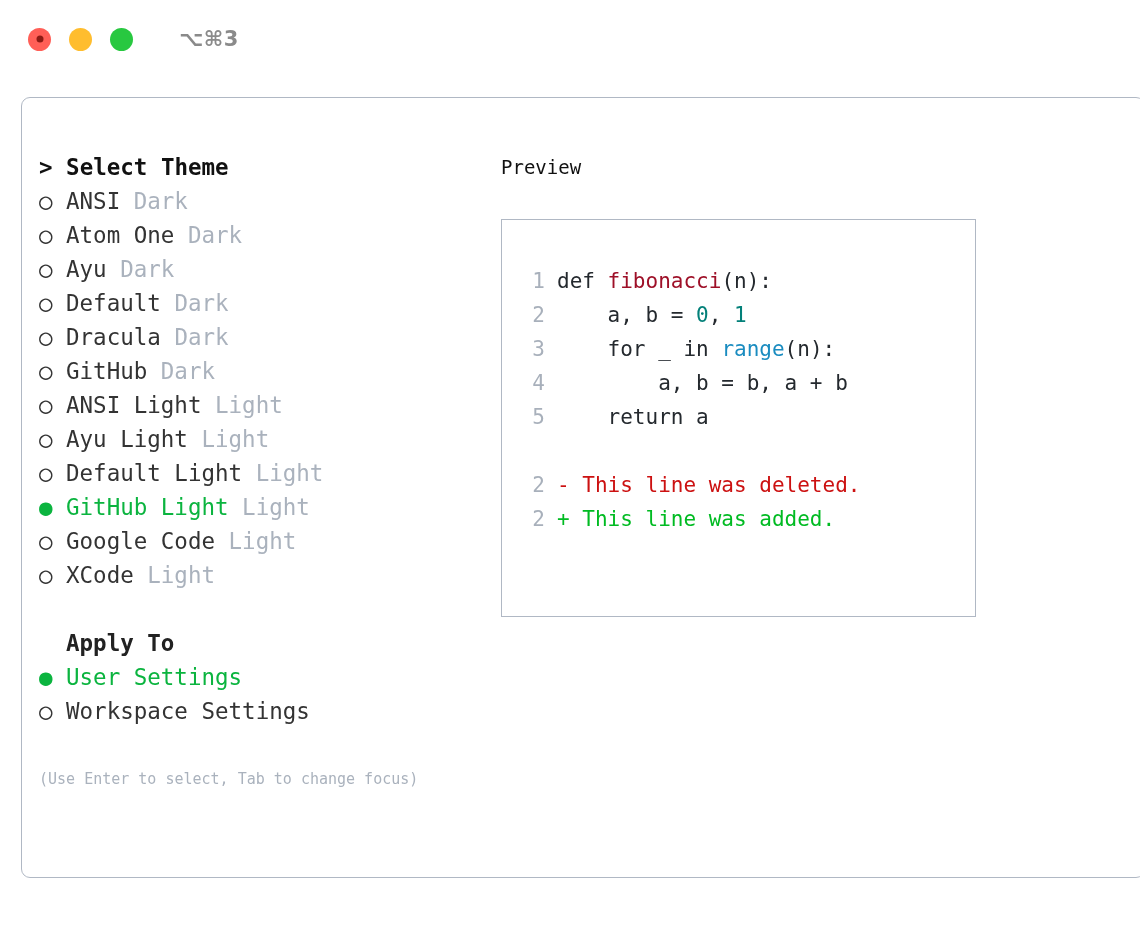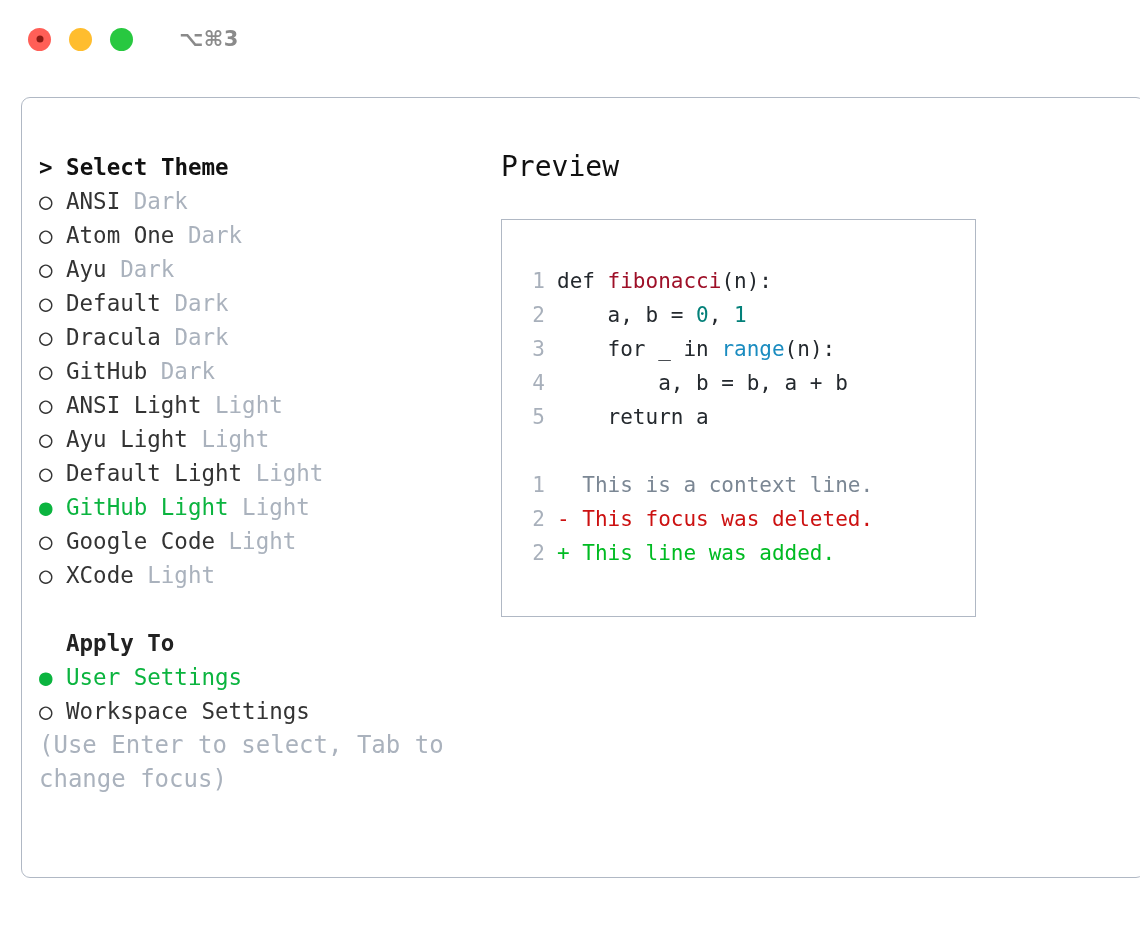--- a/index.html
+++ b/index.html
@@ -129,36 +129,37 @@
     line-height: 34px;
     color: #222222;
     white-space: pre;
     padding-left: 27px;
     font-weight: bold;
   }
 
   .spacer-row { height: 34px; }
 
   .hint {
-    font-size: 24px;
+    margin-top: 34px;
+    font-size: 15px;
     line-height: 34px;
     color: #aab2bd;
     width: 408px;
     white-space: pre-wrap;
   }
 
   
   .right-col {
     position: absolute;
     left: 479px;
     top: 52px;
     width: 490px;
   }
   .preview-title {
-    font-size: 28px;
+    font-size: 19px;
     line-height: 34px;
     color: #111111;
     font-weight: 400;
     white-space: pre;
   }
 
   .preview-box {
     margin-top: 35px;
     width: 475px;
     height: 398px;
@@ -250,22 +251,21 @@
         <div class="preview-box">
           <div class="code-area">
             <div id="code-block">
                 <div class="code-line"><span class="ln">1</span><span class="tok-plain">def </span><span class="tok-fn">fibonacci</span><span class="tok-plain">(n):</span></div>
                 <div class="code-line"><span class="ln">2</span><span class="tok-plain">    a, b = </span><span class="tok-num">0</span><span class="tok-plain">, </span><span class="tok-num">1</span></div>
                 <div class="code-line"><span class="ln">3</span><span class="tok-plain">    for _ in </span><span class="tok-call">range</span><span class="tok-plain">(n):</span></div>
                 <div class="code-line"><span class="ln">4</span><span class="tok-plain">        a, b = b, a + b</span></div>
                 <div class="code-line"><span class="ln">5</span><span class="tok-plain">    return a</span></div>
               </div>
             <div id="diff-block" class="diff-block">
-                <div class="diff-line"><span class="ln">1</span><span class="diff-ctx">  This is a context line.</span></div>
-                <div class="diff-line"><span class="ln">2</span><span class="diff-del">- This focus was deleted.</span></div>
+                <div class="diff-line"><span class="ln">2</span><span class="diff-del">- This line was deleted.</span></div>
                 <div class="diff-line"><span class="ln">2</span><span class="diff-add">+ This line was added.</span></div>
               </div>
           </div>
         </div>
       </div>
 
     </div>
   </div>
 </div>
 

